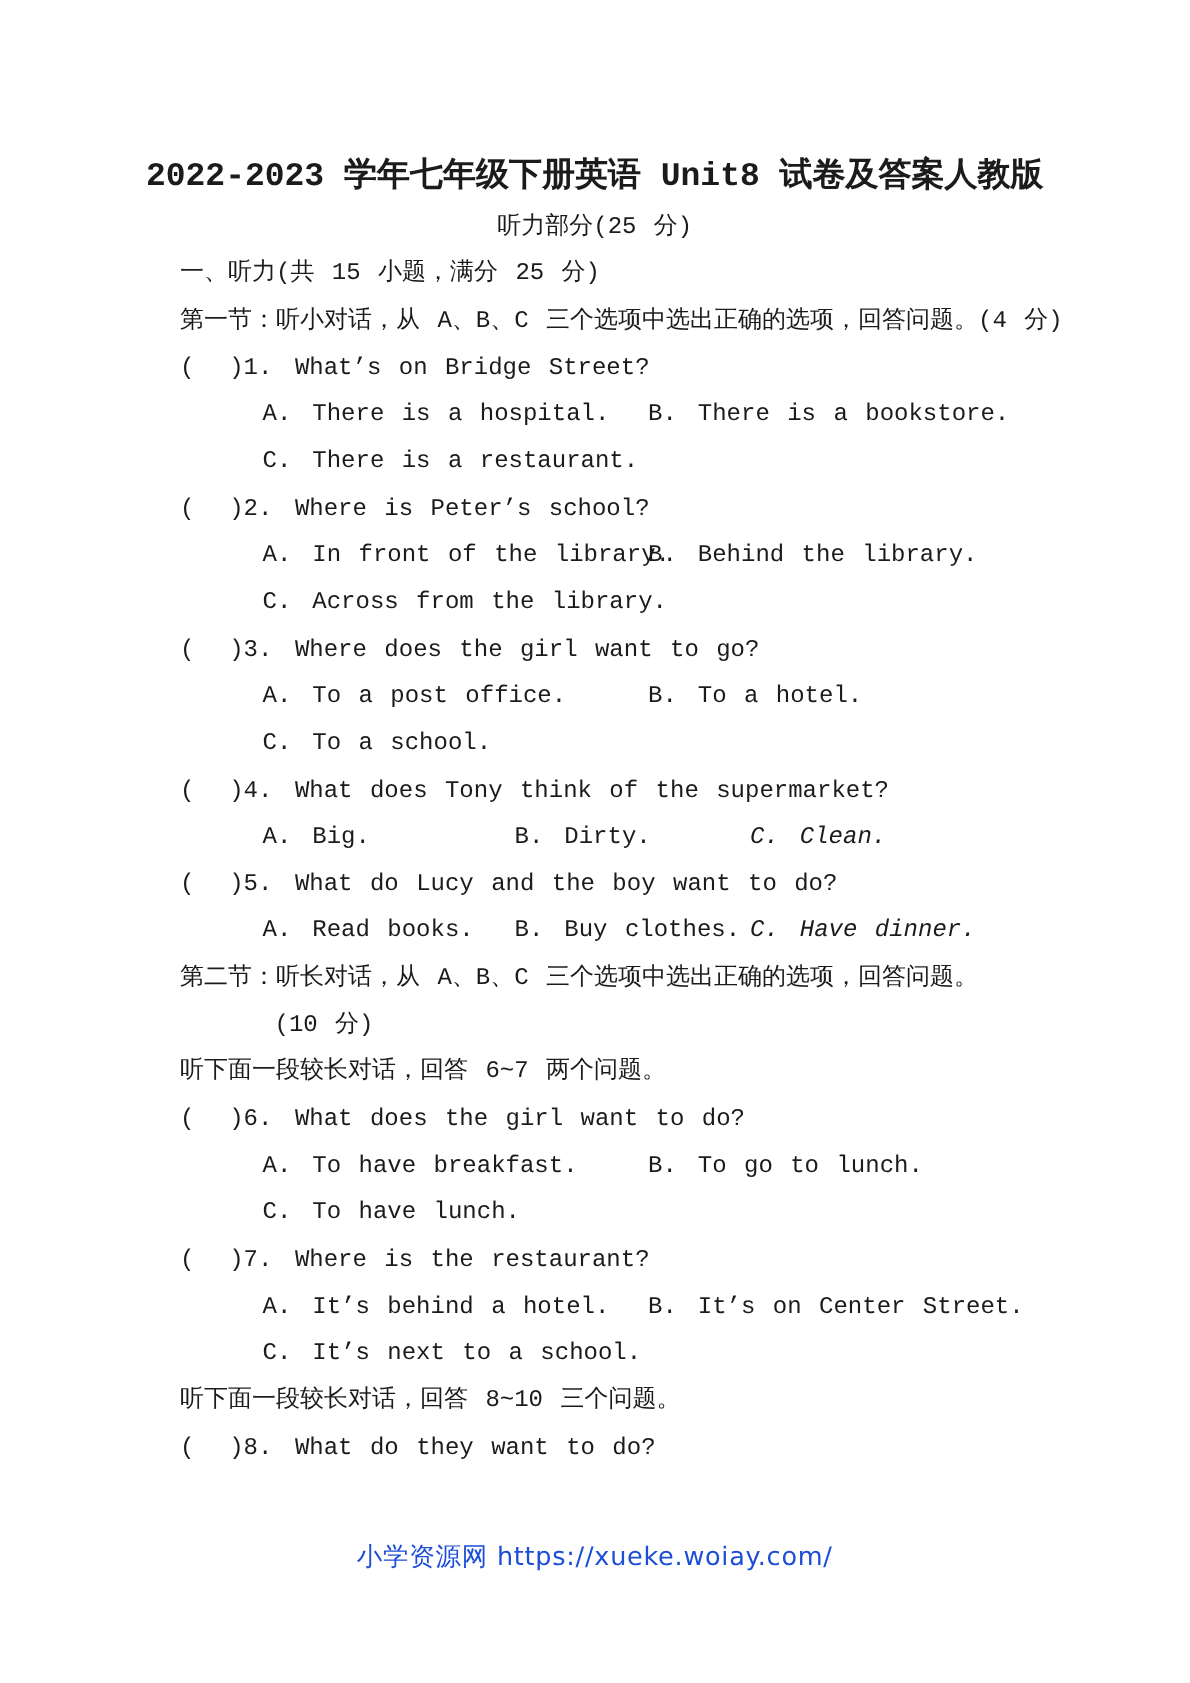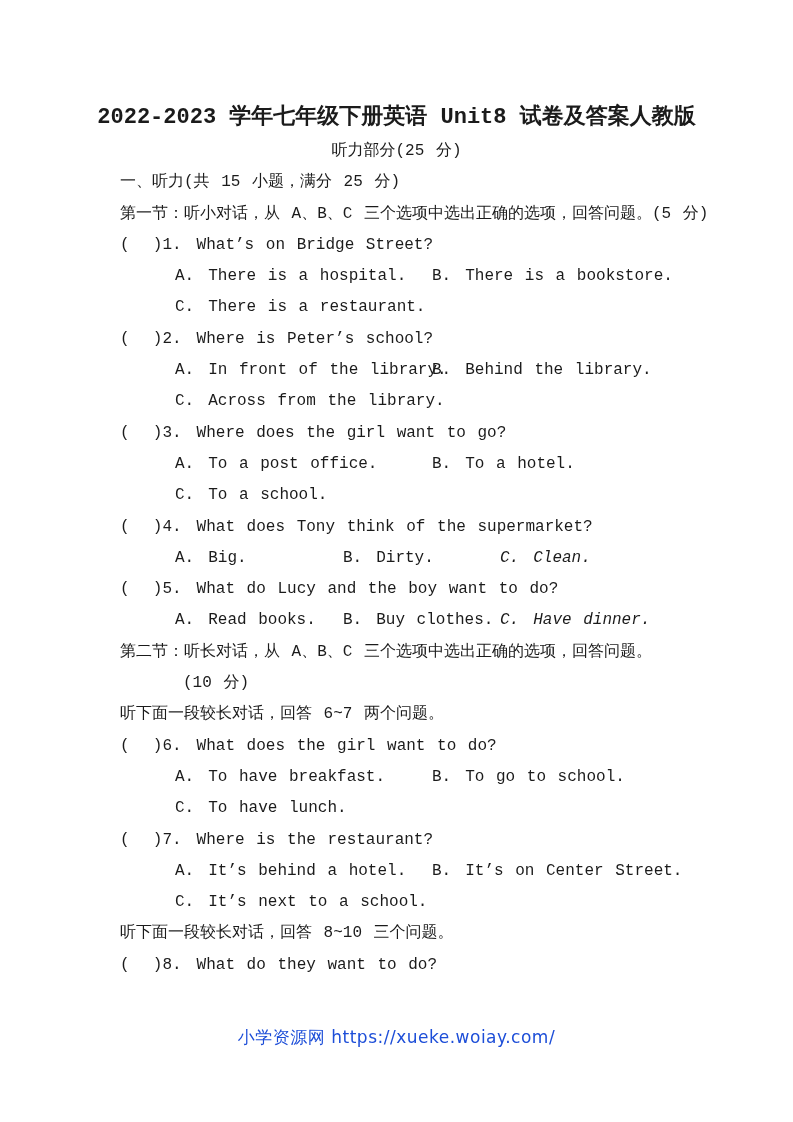--- a/index.html
+++ b/index.html
@@ -52,21 +52,21 @@
 <body>
 
 <div class="page">
 
   <h1 class="title">2022-2023 学年七年级下册英语 Unit8 试卷及答案人教版</h1>
 
   <div class="line center">听力部分(25 分)</div>
 
   <div class="line">一、听力(共 15 小题，满分 25 分)</div>
 
-  <div class="line">第一节：听小对话，从 A、B、C 三个选项中选出正确的选项，回答问题。(5 分)</div>
+  <div class="line">第一节：听小对话，从 A、B、C 三个选项中选出正确的选项，回答问题。(4 分)</div>
 
   <div class="line"><span class="blank">(  )</span><span class="qnum">1.</span><span class="prompt">What’s on Bridge Street?</span></div>
   <div class="line optrow">
     <span class="opt pos-a"><span>A.</span><span class="otext">There is a hospital.</span></span>
     <span class="opt pos-b2"><span>B.</span><span class="otext">There is a bookstore.</span></span>
   </div>
   <div class="line optrow">
     <span class="opt pos-a"><span>C.</span><span class="otext">There is a restaurant.</span></span>
   </div>
 
@@ -103,21 +103,21 @@
   </div>
 
   <div class="line">第二节：听长对话，从 A、B、C 三个选项中选出正确的选项，回答问题。</div>
   <div class="line indent">(10 分)</div>
 
   <div class="line">听下面一段较长对话，回答 6~7 两个问题。</div>
 
   <div class="line"><span class="blank">(  )</span><span class="qnum">6.</span><span class="prompt">What does the girl want to do?</span></div>
   <div class="line optrow">
     <span class="opt pos-a"><span>A.</span><span class="otext">To have breakfast.</span></span>
-    <span class="opt pos-b2"><span>B.</span><span class="otext">To go to school.</span></span>
+    <span class="opt pos-b2"><span>B.</span><span class="otext">To go to lunch.</span></span>
   </div>
   <div class="line optrow">
     <span class="opt pos-a"><span>C.</span><span class="otext">To have lunch.</span></span>
   </div>
 
   <div class="line"><span class="blank">(  )</span><span class="qnum">7.</span><span class="prompt">Where is the restaurant?</span></div>
   <div class="line optrow">
     <span class="opt pos-a"><span>A.</span><span class="otext">It’s behind a hotel.</span></span>
     <span class="opt pos-b2"><span>B.</span><span class="otext">It’s on Center Street.</span></span>
   </div>

